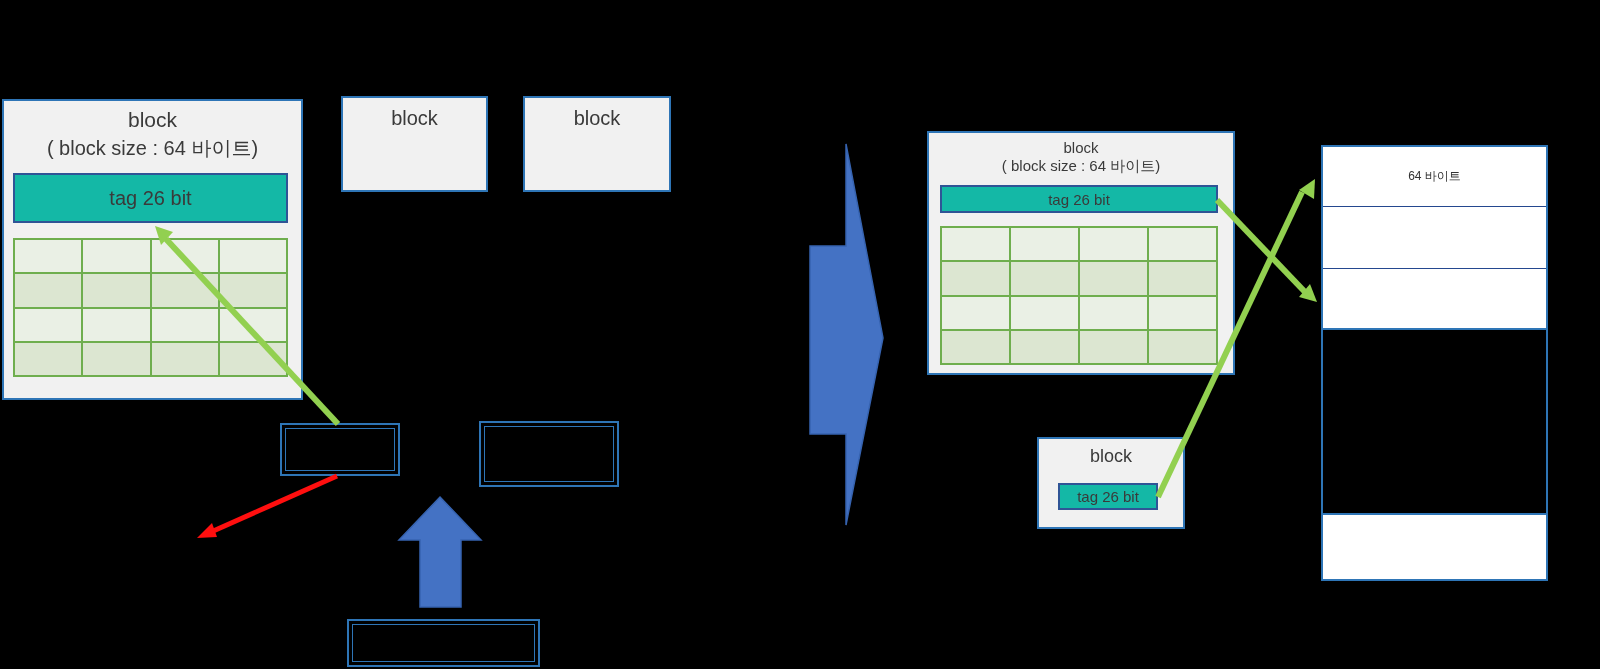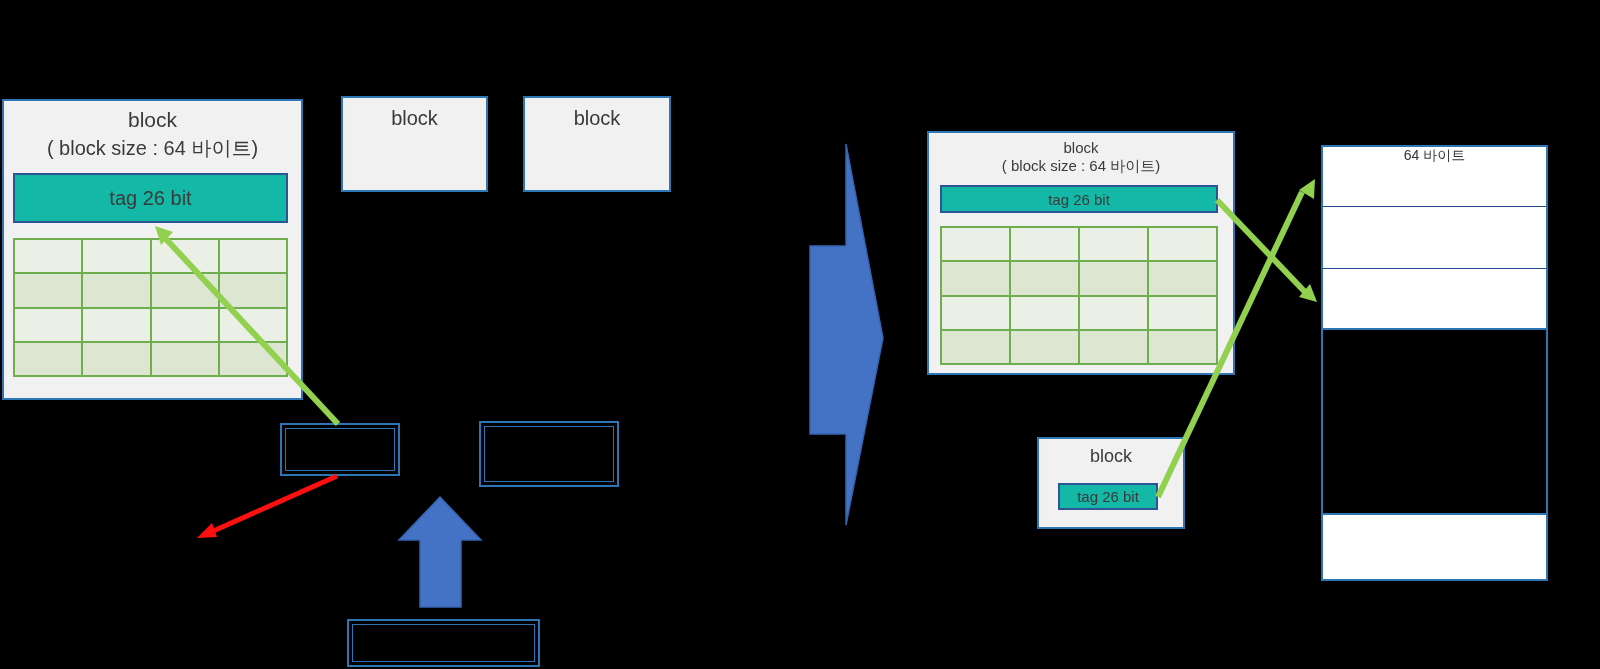--- a/index.html
+++ b/index.html
@@ -54,21 +54,21 @@
   .box-b{left:479px;top:421px;width:140px;height:66px;}
   .bottom-box{left:347px;top:619px;width:193px;height:48px;}
 
   
   .memory-column{
     position:absolute;left:1321px;top:145px;width:227px;height:436px;
     border:2px solid #2e75b6;display:flex;flex-direction:column;
   }
   .mem-row{width:100%;}
   .mem-row.r1{height:60px;background:#fff;border-bottom:1px solid #24488f;
-    display:flex;align-items:flex-start;justify-content:center;font-size:14px;color:#333;}
+    display:flex;align-items:center;justify-content:center;font-size:12px;color:#333;}
   .mem-row.r2{height:62px;background:#fff;border-bottom:1px solid #24488f;}
   .mem-row.r3{height:61px;background:#fff;border-bottom:2px solid #2e75b6;}
   .mem-row.r4{height:185px;background:transparent;border-bottom:2px solid #2e75b6;}
   .mem-row.r5{flex:1;background:#fff;}
 
   .overlay{position:absolute;left:0;top:0;width:1600px;height:669px;pointer-events:none;}
 </style>
 </head>
 <body>
 

